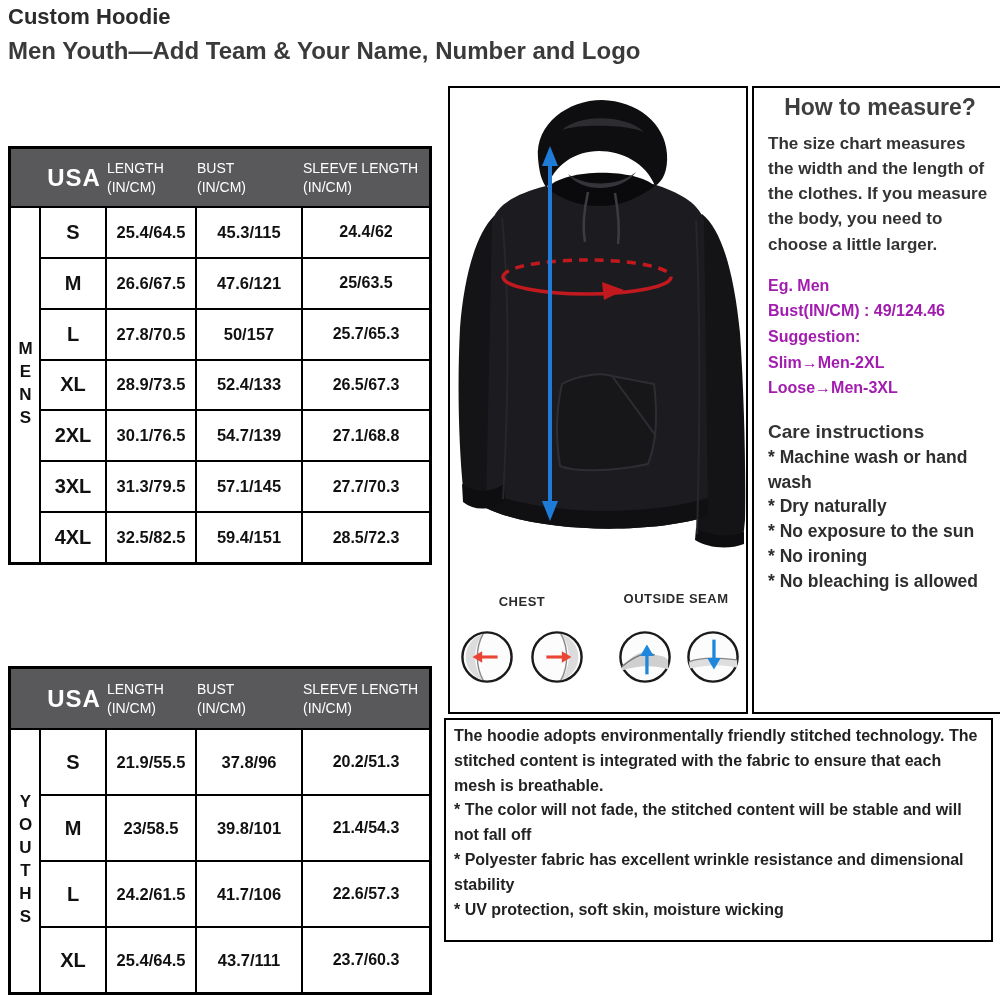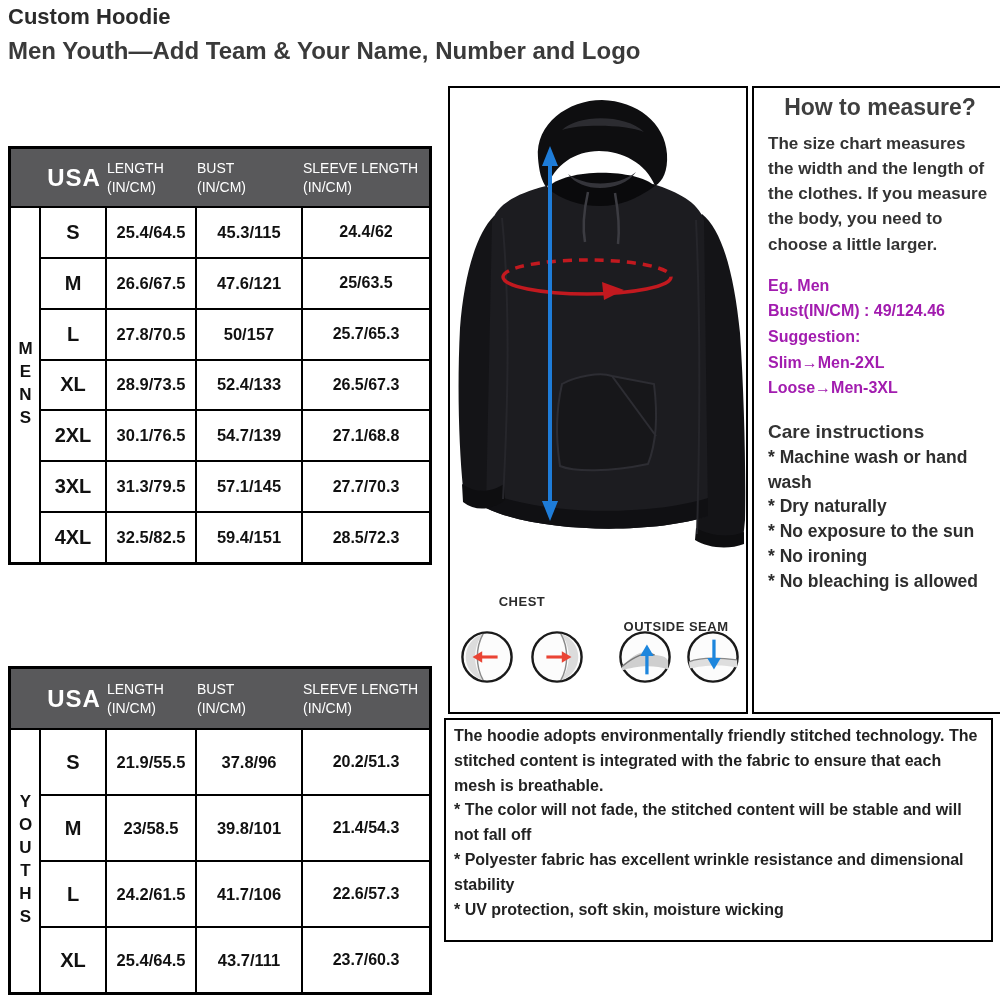--- a/index.html
+++ b/index.html
@@ -29,21 +29,21 @@
   .c-size{border-right:2px solid #000;font-size:20px;}
   .c-len{border-right:2px solid #000;font-size:16.5px;}
   .c-bust{border-right:2px solid #000;font-size:16.5px;}
   .c-slv{font-size:16px;}
 
   
   #hoodie-panel{left:448px;top:86px;width:300px;height:628px;border:2px solid #000;box-sizing:border-box;}
   .measure-label{position:absolute;font-size:13px;font-weight:bold;color:#2b2b2b;
                  letter-spacing:.5px;text-align:center;}
   #chest-label{left:14px;top:506px;width:116px;}
-  #seam-label{left:156px;top:531px;width:140px;}
+  #seam-label{left:156px;top:503px;width:140px;}
   .mcircle{position:absolute;width:54px;height:54px;}
 
   
   #measure-panel{left:752px;top:86px;width:248px;height:628px;box-sizing:border-box;
                  border-top:2px solid #000;border-left:2px solid #000;border-bottom:2px solid #000;
                  padding:6px 8px 0 14px;overflow:hidden;}
   #htm-heading{font-size:23px;font-weight:bold;color:#3f3f3f;text-align:center;margin:0 0 10px;}
   #htm-body{font-size:17px;font-weight:bold;color:#333;line-height:1.48;}
   #htm-example{margin-top:16px;font-size:16px;font-weight:bold;color:#a21caf;line-height:1.6;}
   #care-heading{font-size:19px;font-weight:bold;color:#333;margin-top:20px;margin-bottom:2px;}

